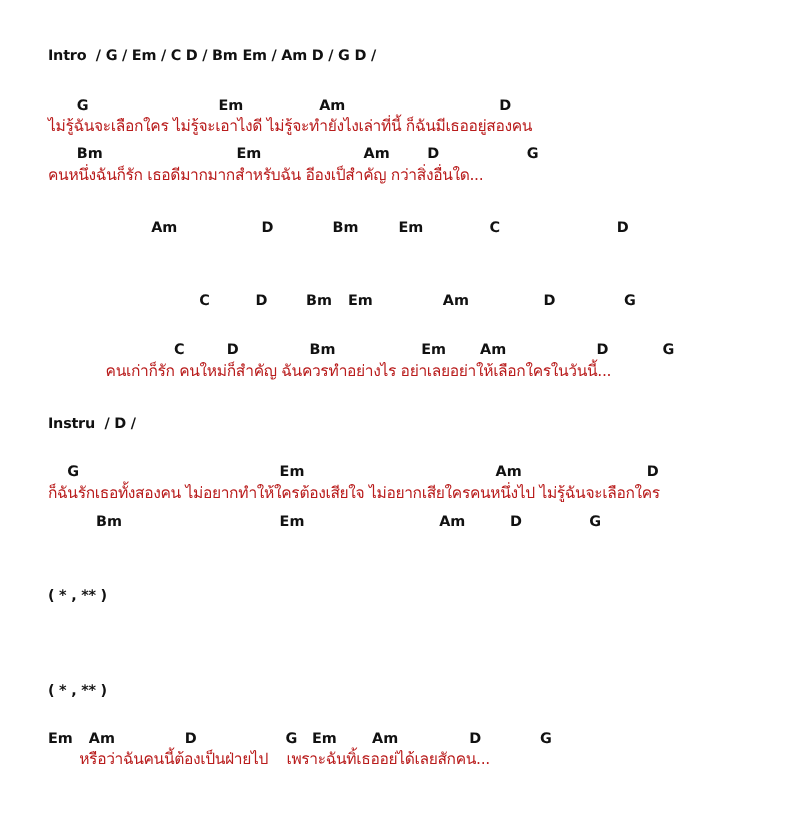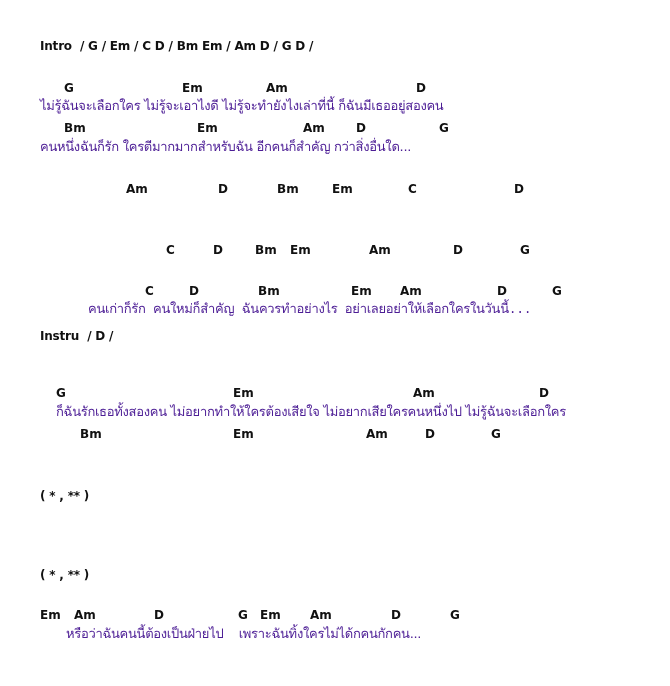--- a/index.html
+++ b/index.html
@@ -21,21 +21,21 @@
       font-weight: bold;
       font-size: 12px;
       color: #111;
       line-height: 14px;
       white-space: pre;
     }
     .lyric {
       position: absolute;
       font-family: "DejaVu Sans", "Liberation Sans", sans-serif;
       font-size: 13px;
-      color: #4c1d95;
+      color: #b91c1c;
       line-height: 16px;
       white-space: pre;
       letter-spacing: -0.3px;
     }
   </style>
 </head>
 <body>
 
 <div class="page">
 
@@ -49,21 +49,21 @@
   </div>
   <div class="lyric" style="left:40px; top:98px;">ไม่รู้ฉันจะเลือกใคร ไม่รู้จะเอาไงดี ไม่รู้จะทำยังไงเล่าที่นี้ ก็ฉันมีเธออยู่สองคน</div>
 
   <div>
     <span class="chord" style="left:64px; top:121px;">Bm</span>
     <span class="chord" style="left:197px; top:121px;">Em</span>
     <span class="chord" style="left:303px; top:121px;">Am</span>
     <span class="chord" style="left:356px; top:121px;">D</span>
     <span class="chord" style="left:439px; top:121px;">G</span>
   </div>
-  <div class="lyric" style="left:40px; top:139px;">คนหนึ่งฉันก็รัก ใครตีมากมากสำหรับฉัน อีกคนก็สำคัญ กว่าสิ่งอื่นใด...</div>
+  <div class="lyric" style="left:40px; top:139px;">คนหนึ่งฉันก็รัก เธอดีมากมากสำหรับฉัน อีองเป็สำคัญ กว่าสิ่งอื่นใด...</div>
 
   <div>
     <span class="chord" style="left:126px; top:182px;">Am</span>
     <span class="chord" style="left:218px; top:182px;">D</span>
     <span class="chord" style="left:277px; top:182px;">Bm</span>
     <span class="chord" style="left:332px; top:182px;">Em</span>
     <span class="chord" style="left:408px; top:182px;">C</span>
     <span class="chord" style="left:514px; top:182px;">D</span>
   </div>
 
@@ -79,31 +79,31 @@
 
   <div>
     <span class="chord" style="left:145px; top:284px;">C</span>
     <span class="chord" style="left:189px; top:284px;">D</span>
     <span class="chord" style="left:258px; top:284px;">Bm</span>
     <span class="chord" style="left:351px; top:284px;">Em</span>
     <span class="chord" style="left:400px; top:284px;">Am</span>
     <span class="chord" style="left:497px; top:284px;">D</span>
     <span class="chord" style="left:552px; top:284px;">G</span>
   </div>
-  <div class="lyric" style="left:88px; top:302px;font-family:Liberation Mono, monospace;">คนเก่าก็รัก คนใหม่ก็สำคัญ ฉันควรทำอย่างไร อย่าเลยอย่าให้เลือกใครในวันนี้...</div>
+  <div class="lyric" style="left:88px; top:302px;">คนเก่าก็รัก คนใหม่ก็สำคัญ ฉันควรทำอย่างไร อย่าเลยอย่าให้เลือกใครในวันนี้...</div>
 
-  <div class="bold" style="left:40px; top:329px;"><span>Instru</span>  <span>/ D /</span></div>
+  <div class="bold" style="left:40px; top:346px;"><span>Instru</span>  <span>/ D /</span></div>
 
   <div>
     <span class="chord" style="left:56px; top:386px;">G</span>
     <span class="chord" style="left:233px; top:386px;">Em</span>
     <span class="chord" style="left:413px; top:386px;">Am</span>
     <span class="chord" style="left:539px; top:386px;">D</span>
   </div>
-  <div class="lyric" style="left:56px; top:404px;">ก็ฉันรักเธอทั้งสองคน ไม่อยากทำให้ใครต้องเสียใจ ไม่อยากเสียใครคนหนึ่งไป ไม่รู้ฉันจะเลือกใคร</div>
+  <div class="lyric" style="left:40px; top:404px;">ก็ฉันรักเธอทั้งสองคน ไม่อยากทำให้ใครต้องเสียใจ ไม่อยากเสียใครคนหนึ่งไป ไม่รู้ฉันจะเลือกใคร</div>
 
   <div>
     <span class="chord" style="left:80px; top:427px;">Bm</span>
     <span class="chord" style="left:233px; top:427px;">Em</span>
     <span class="chord" style="left:366px; top:427px;">Am</span>
     <span class="chord" style="left:425px; top:427px;">D</span>
     <span class="chord" style="left:491px; top:427px;">G</span>
   </div>
 
   <div class="bold" style="left:40px; top:489px;">( * , ** )</div>
@@ -114,15 +114,15 @@
   <div>
     <span class="chord" style="left:40px; top:608px;">Em</span>
     <span class="chord" style="left:74px; top:608px;">Am</span>
     <span class="chord" style="left:154px; top:608px;">D</span>
     <span class="chord" style="left:238px; top:608px;">G</span>
     <span class="chord" style="left:260px; top:608px;">Em</span>
     <span class="chord" style="left:310px; top:608px;">Am</span>
     <span class="chord" style="left:391px; top:608px;">D</span>
     <span class="chord" style="left:450px; top:608px;">G</span>
   </div>
-  <div class="lyric" style="left:66px; top:626px;">หรือว่าฉันคนนี้ต้องเป็นฝ่ายไป    เพราะฉันทิ้งใครไม่ได้กคนกักคน...</div>
+  <div class="lyric" style="left:66px; top:626px;">หรือว่าฉันคนนี้ต้องเป็นฝ่ายไป    เพราะฉันทิ้เธออย่ได้เลยสักคน...</div>
 
 </div>
 
 </body></html>

